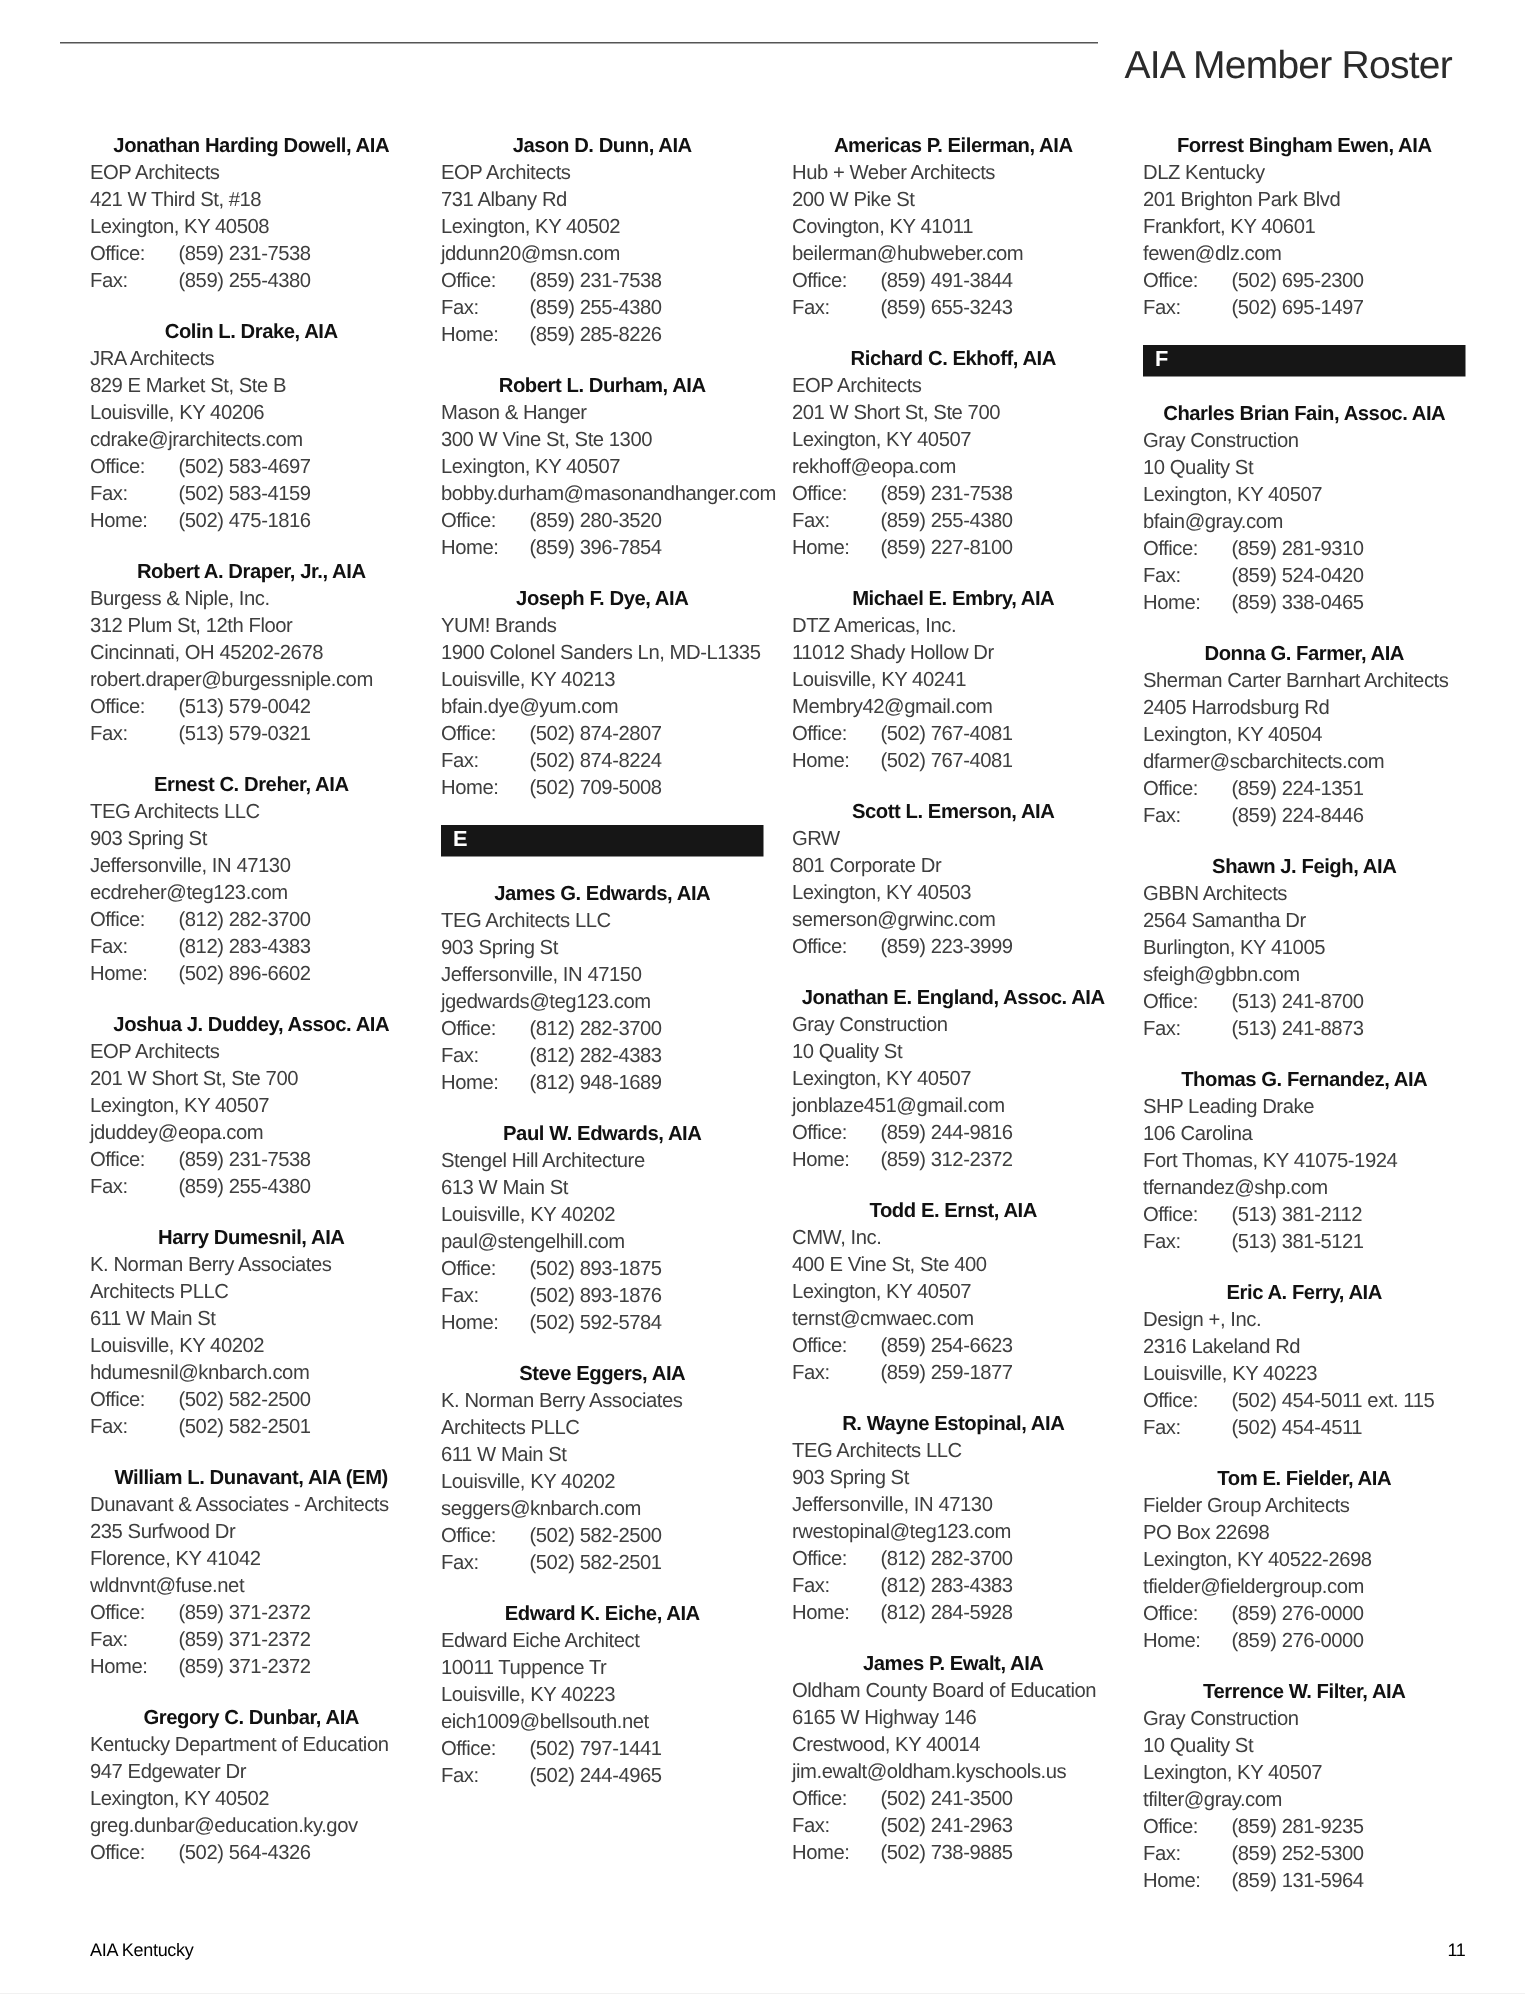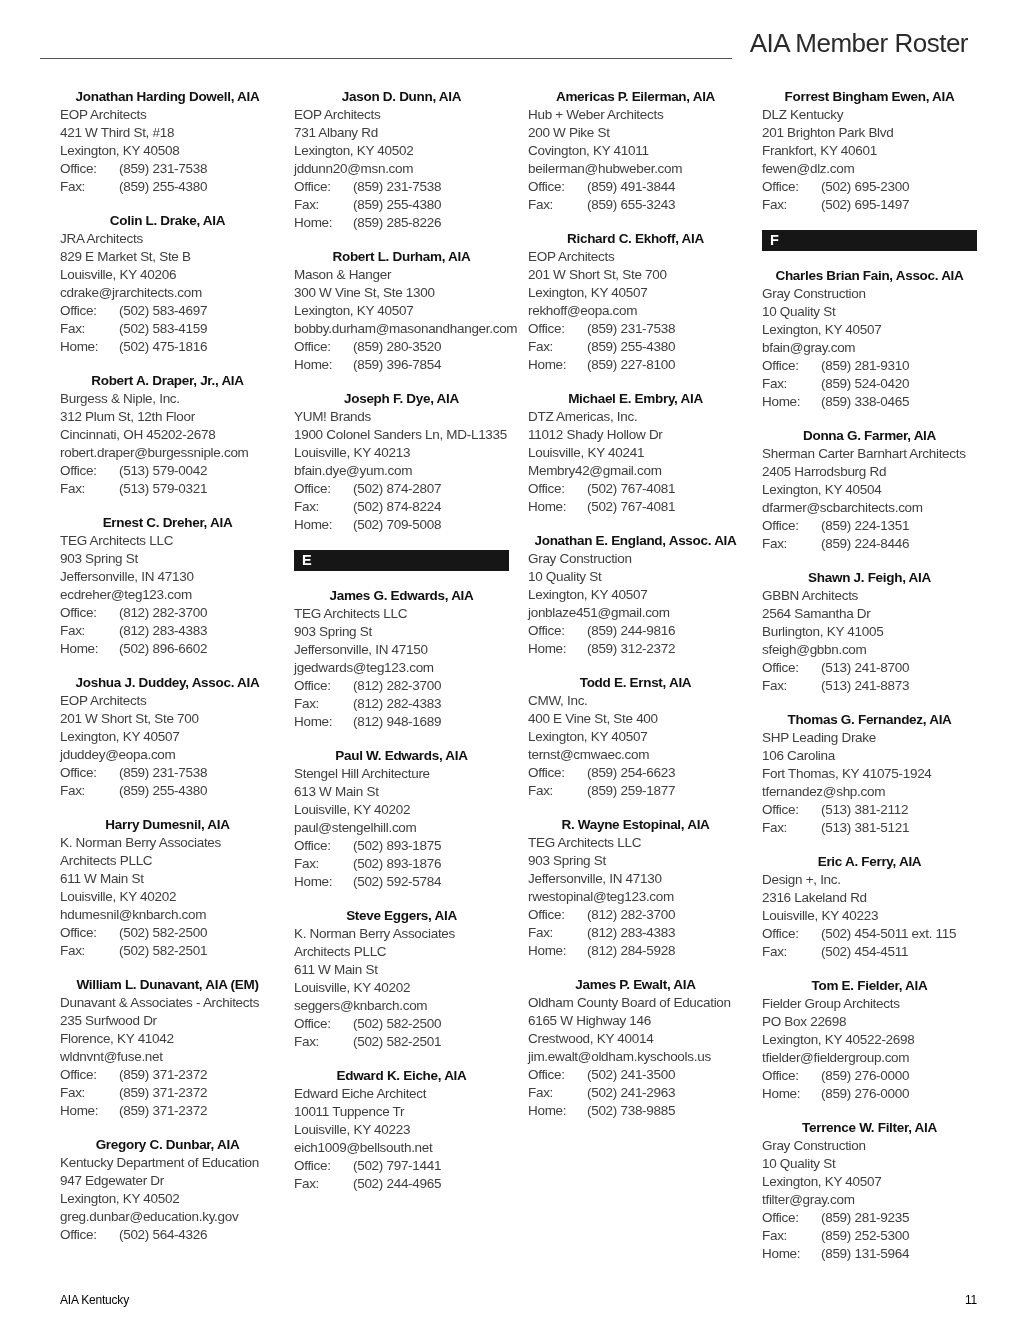--- a/index.html
+++ b/index.html
@@ -5,21 +5,21 @@
   html,body{margin:0;padding:0;background:#e8e8e8;}
   .page{
     position:relative;
     width:1024px;height:1329px;
     background:#ffffff;
     font-family:"Liberation Sans", sans-serif;
     overflow:hidden;
     margin:0 auto;
   }
   header.page-header{
-    display:flex;align-items:flex-end;
+    display:flex;align-items:flex-start;
     margin:28px 56px 0 40px;
   }
   .header-rule{flex:1;height:1px;background:#555;margin-right:18px;}
   h1.page-title{
     margin:0;font-size:26px;font-weight:400;color:#2b2b2b;
     letter-spacing:-0.5px;white-space:nowrap;
   }
   .columns{
     position:absolute;top:88px;left:60px;
     display:grid;grid-template-columns:repeat(4,215px);column-gap:19px;
@@ -228,20 +228,28 @@
         <article class="entry">
           <div class="name">Michael E. Embry, AIA</div>
           <div class="line">DTZ Americas, Inc.</div>
           <div class="line">11012 Shady Hollow Dr</div>
           <div class="line">Louisville, KY 40241</div>
           <div class="line">Membry42@gmail.com</div>
           <div class="line contact"><span class="clabel">Office:</span><span>(502) 767-4081</span></div>
           <div class="line contact"><span class="clabel">Home:</span><span>(502) 767-4081</span></div>
         </article>
         <article class="entry">
+          <div class="name">Scott L. Emerson, AIA</div>
+          <div class="line">GRW</div>
+          <div class="line">801 Corporate Dr</div>
+          <div class="line">Lexington, KY 40503</div>
+          <div class="line">semerson@grwinc.com</div>
+          <div class="line contact"><span class="clabel">Office:</span><span>(859) 223-3999</span></div>
+        </article>
+        <article class="entry">
           <div class="name">Jonathan E. England, Assoc. AIA</div>
           <div class="line">Gray Construction</div>
           <div class="line">10 Quality St</div>
           <div class="line">Lexington, KY 40507</div>
           <div class="line">jonblaze451@gmail.com</div>
           <div class="line contact"><span class="clabel">Office:</span><span>(859) 244-9816</span></div>
           <div class="line contact"><span class="clabel">Home:</span><span>(859) 312-2372</span></div>
         </article>
         <article class="entry">
           <div class="name">Todd E. Ernst, AIA</div>

